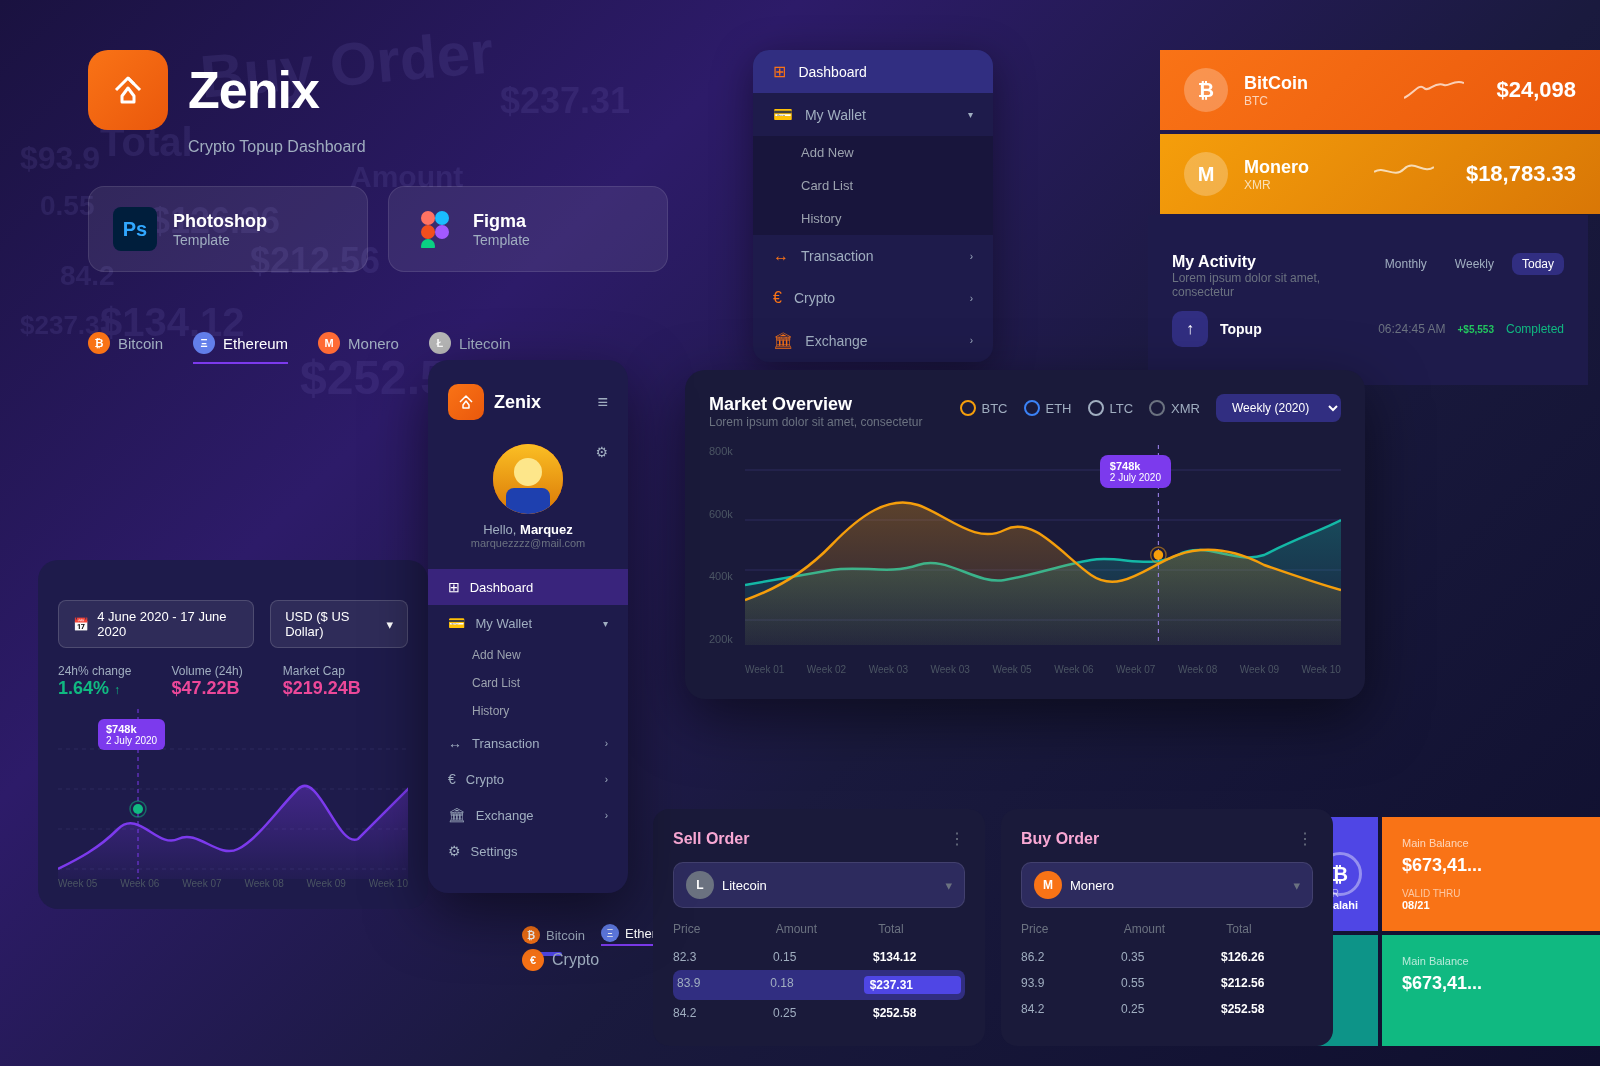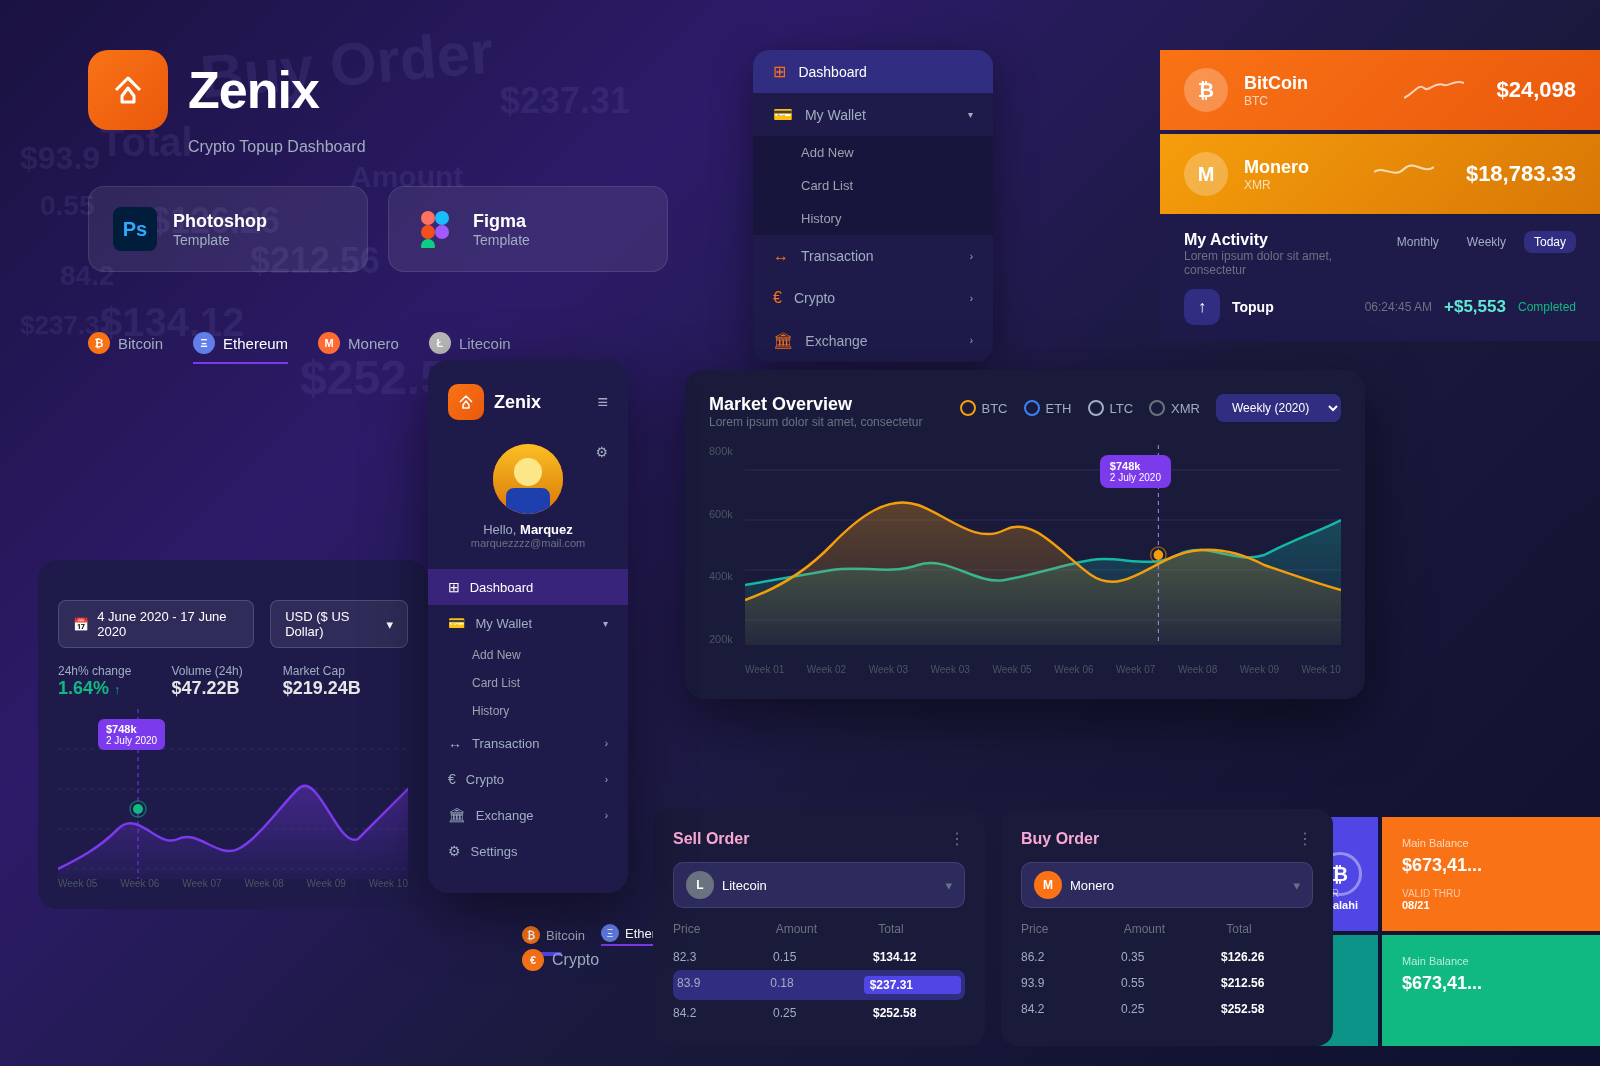--- a/index.html
+++ b/index.html
@@ -217,21 +217,21 @@
       gap: 40px;
       margin-top: 16px;
     }
 
     .stat-item .stat-label {
       color: #a0aec0;
       font-size: 12px;
     }
 
     .stat-item .stat-value {
-      color: #e5e5e5;
+      color: #ec4899;
       font-size: 18px;
       font-weight: 700;
     }
 
     .stat-item .stat-value.positive { color: #10b981; }
     .stat-item .stat-arrow { color: #10b981; font-size: 12px; }
 
     
     .sidebar-panel {
       position: absolute;
@@ -477,26 +477,26 @@
 
     .crypto-card-value {
       color: white;
       font-size: 22px;
       font-weight: 700;
     }
 
     
     .activity-panel {
       position: absolute;
-      right: 0;
+      right: 12px;
       top: 215px;
       width: 440px;
       background: #1e1b4b;
       border-radius: 0;
-      padding: 16px 24px;
+      padding: 38px 24px;
       z-index: 5;
     }
 
     .activity-header {
       display: flex;
       align-items: flex-start;
       justify-content: space-between;
       margin-bottom: 12px;
     }
 
@@ -547,21 +547,21 @@
       border-radius: 10px;
       display: flex;
       align-items: center;
       justify-content: center;
       color: white;
       font-size: 16px;
     }
 
     .activity-name { color: white; font-size: 14px; font-weight: 600; flex: 1; }
     .activity-time { color: #6b7280; font-size: 12px; }
-    .activity-amount { color: #5eead4; font-size: 17px; font-weight: 600; }
+    .activity-amount { color: #22c55e; font-size: 10px; font-weight: 600; }
     .activity-status { color: #10b981; font-size: 12px; }
 
     
     .market-panel {
       position: absolute;
       left: 647px;
       top: 370px;
       width: 680px;
       background: #1a1a3a;
       border-radius: 20px;

